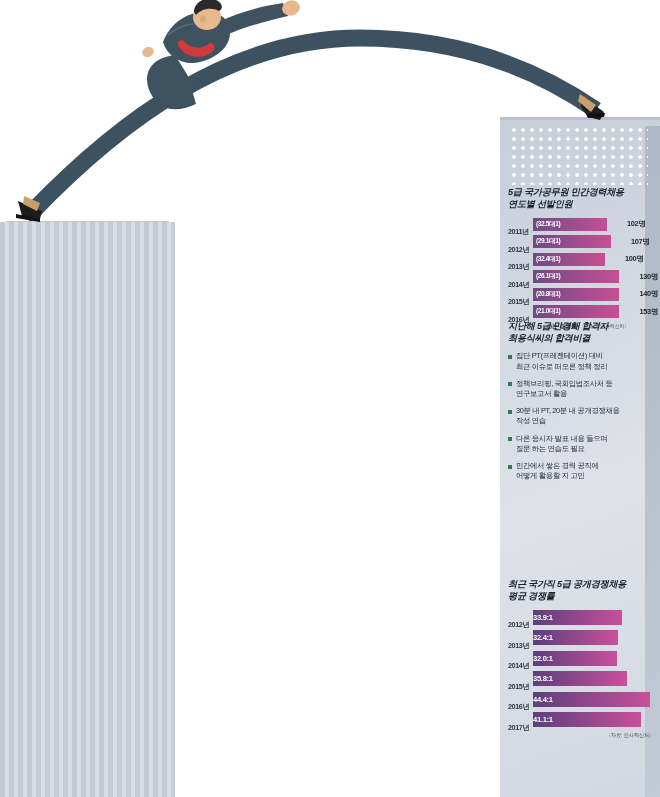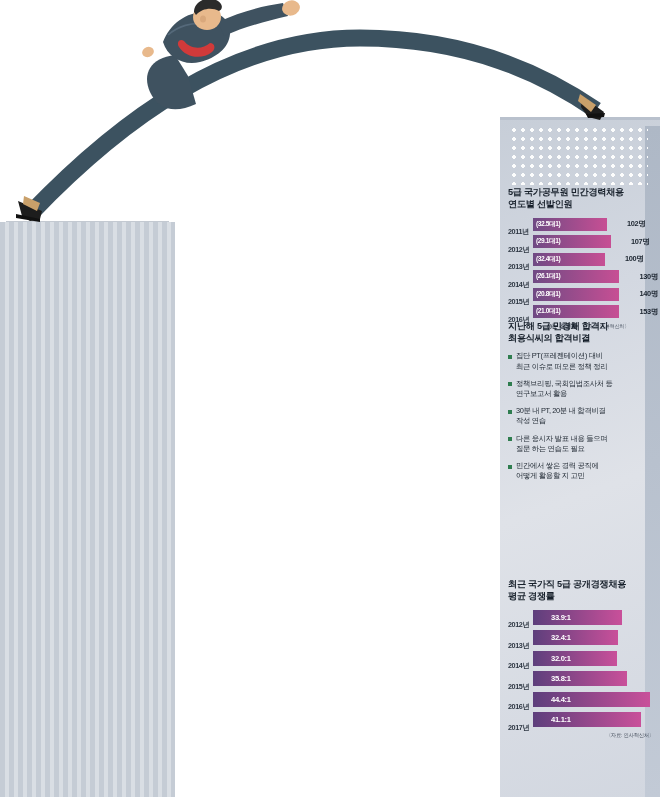--- a/index.html
+++ b/index.html
@@ -43,21 +43,21 @@
     background-image:radial-gradient(circle at 2px 2px,#ffffff 1.6px,transparent 1.8px);
     background-size:9px 9px;
     opacity:.95;
   }
 
   .sec-title{
     font-size:9.2px;font-weight:bold;color:#17202b;line-height:12.2px;
     letter-spacing:-0.3px;
     margin:0 0 7px 0;
   }
-  .sec-title span{display:block;}
+  .sec-title span{display:block;font-style:italic;}
 
   
   #chart1{position:absolute;left:508px;top:186px;width:150px;}
   .bar-row{
     display:flex;align-items:center;height:14px;margin-bottom:3.5px;
   }
   .yr{
     font-size:7.2px;color:#2d3642;font-weight:bold;width:25px;
     letter-spacing:-0.4px;flex:0 0 25px;margin-top:16px;
   }
@@ -94,21 +94,21 @@
   }
   .tip-txt span{display:block;}
 
   
   #chart2{position:absolute;left:508px;top:578px;width:150px;}
   .bar2{
     height:15px;display:flex;align-items:center;
     background:linear-gradient(to right,#5d3f7c,#c9509a);
   }
   .bar2-lbl{
-    font-size:7.6px;color:#ffffff;font-weight:bold;padding-left:18px;
+    font-size:7.6px;color:#ffffff;font-weight:bold;padding-left:0;
     letter-spacing:-0.3px;
   }
   .row2{display:flex;align-items:center;height:16px;margin-bottom:4.5px;}
   .src2{
     font-size:5.4px;color:#4d5663;letter-spacing:-0.3px;
     text-align:right;padding-right:4px;margin-top:4px;
   }
 
   
   #illustration{position:absolute;left:0;top:0;width:660px;height:240px;}
@@ -251,21 +251,21 @@
       <div class="tip-bullet"></div>
       <div class="tip-txt">
         <span>정책브리핑, 국회입법조사처 등</span>
         <span>연구보고서 활용</span>
       </div>
     </div>
 
     <div class="tip">
       <div class="tip-bullet"></div>
       <div class="tip-txt">
-        <span>30분 내 PT, 20분 내 합격비결</span>
+        <span>30분 내 PT, 20분 내 공개경쟁채용</span>
         <span>작성 연습</span>
       </div>
     </div>
 
     <div class="tip">
       <div class="tip-bullet"></div>
       <div class="tip-txt">
         <span>다른 응시자 발표 내용 들으며</span>
         <span>질문 하는 연습도 필요</span>
       </div>

